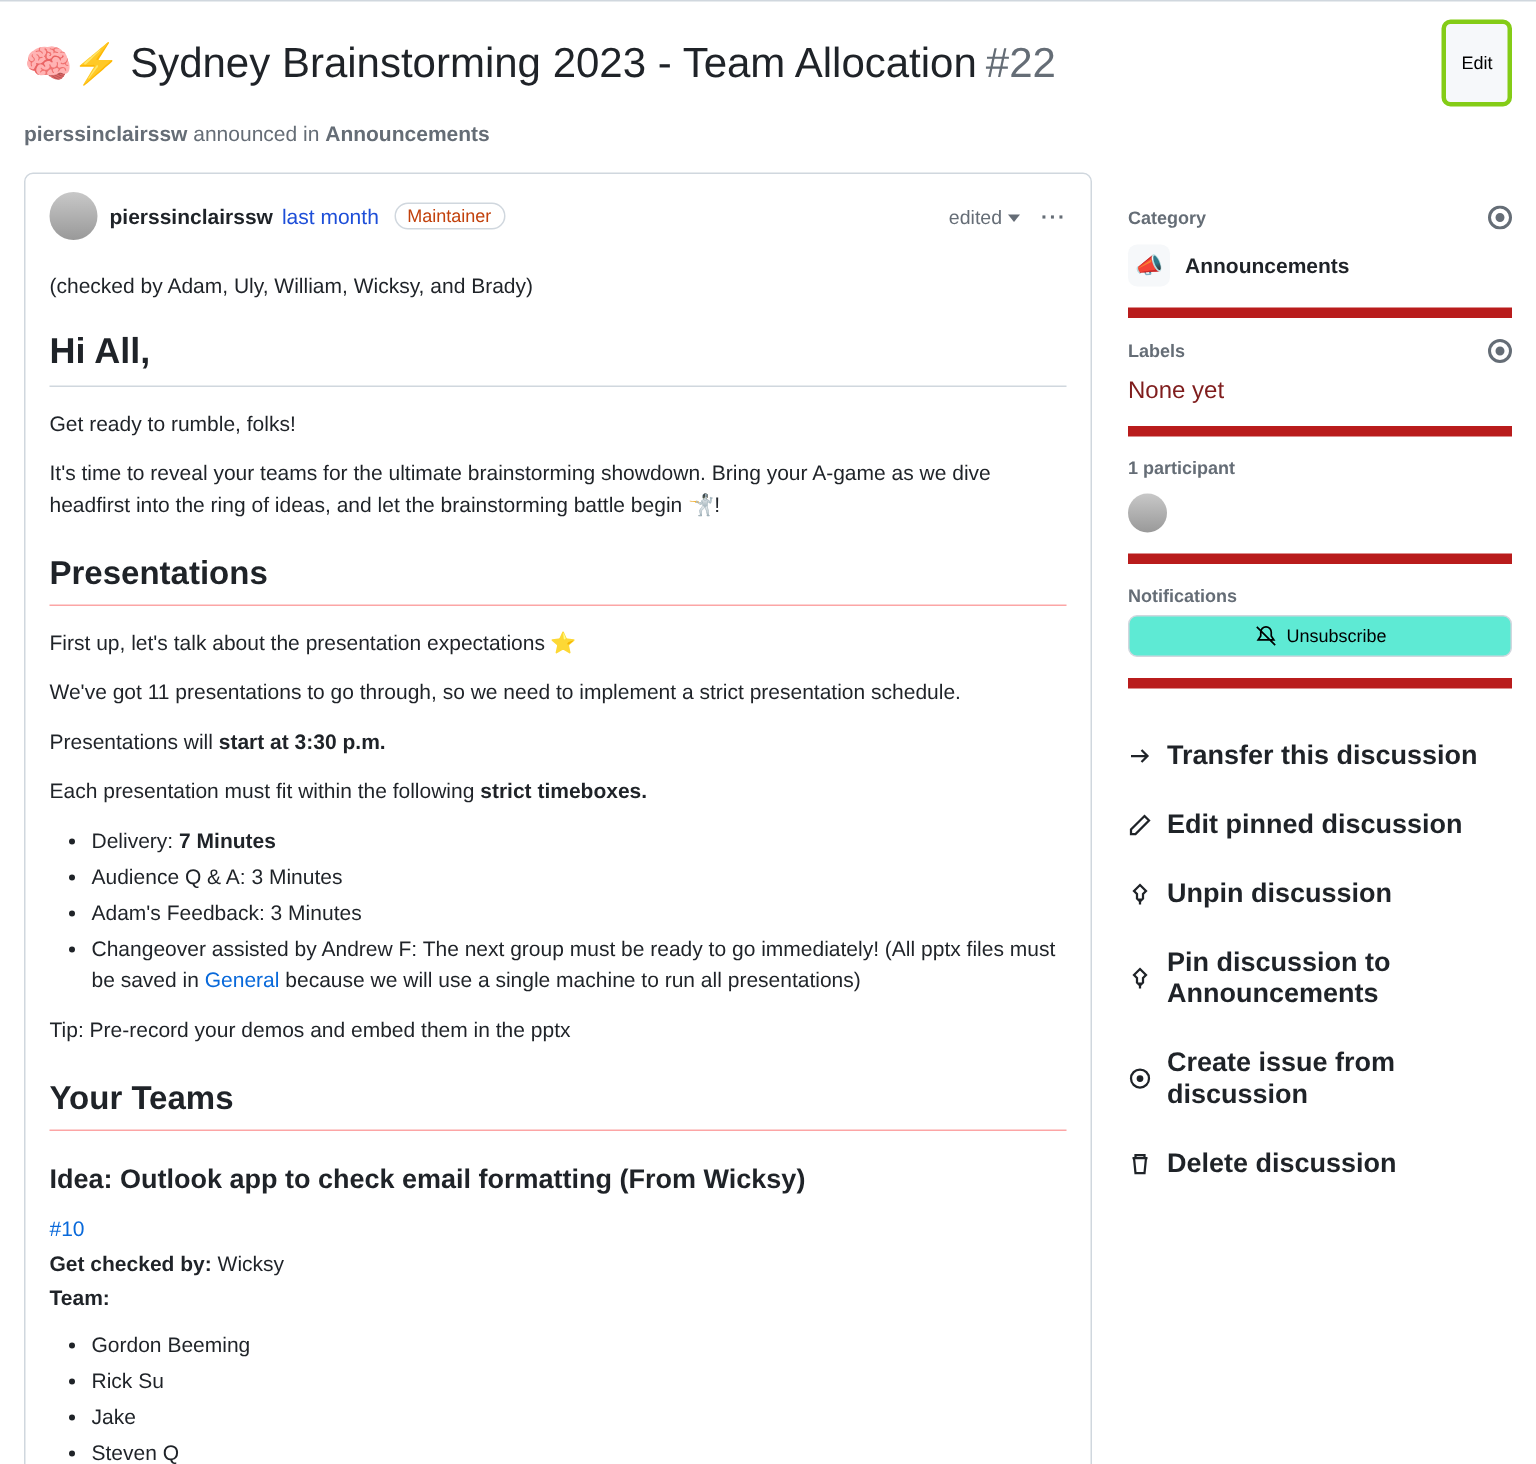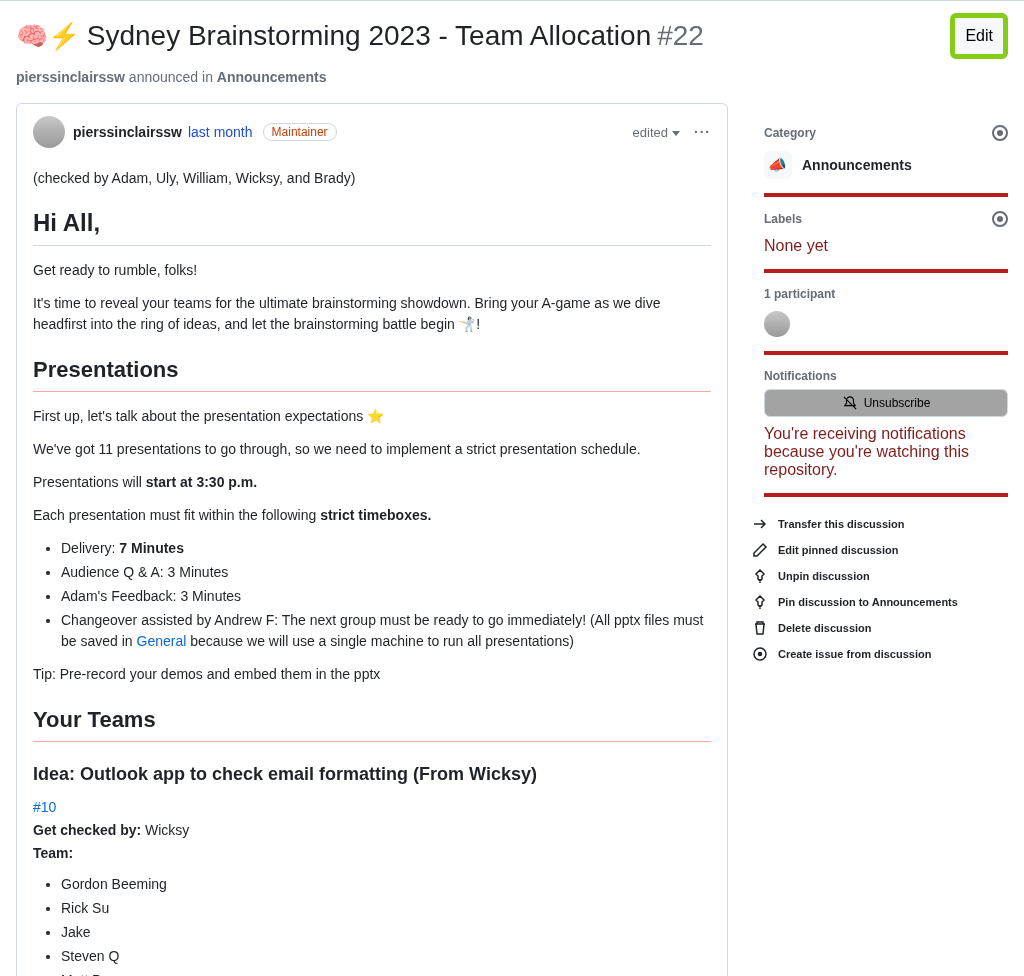--- a/index.html
+++ b/index.html
@@ -4,21 +4,21 @@
 <style>
 * { box-sizing: border-box; margin: 0; padding: 0; }
 body { font-family: -apple-system, BlinkMacSystemFont, "Segoe UI", Helvetica, Arial, sans-serif; font-size: 14px; color: #1f2328; background: #fff; }
 .container { display: flex; padding: 0 16px; max-width: 1024px; }
 .header-area { padding: 8px 16px 0 16px; border-top: 1px solid #d0d7de; }
 .title-row { display: flex; align-items: center; justify-content: space-between; margin-top: 4px;}
 .title-row h1 { font-size: 28px; font-weight: 400; display: flex; align-items: center; gap: 6px; }
 .title-emoji { font-size: 26px; }
 .title-text { font-weight: 400; }
 .title-num { color: #656d76; font-weight: 300; }
-.edit-btn { font-size: 16px; padding: 9px 10px; border: 5px solid #84cc16; border-radius: 6px; background: #f6f8fa; cursor: pointer; }
+.edit-btn { font-size: 12px; padding: 19px 10px; border: 3px solid #84cc16; border-radius: 6px; background: #f6f8fa; cursor: pointer; }
 .meta-line { font-size: 14px; color: #656d76; margin: 10px 0 18px 0; }
 .meta-line .bold { font-weight: 600; color: #656d76; }
 .main-col { flex: 1; min-width: 0; }
 .side-col { width: 256px; margin-left: 24px; padding-top: 8px; }
 .comment-box { border: 1px solid #d0d7de; border-radius: 6px; padding: 0 0 12px 0; }
 .comment-head { display: flex; align-items: center; padding: 12px 16px 4px 16px; }
 .avatar { width: 32px; height: 32px; border-radius: 50%; background: linear-gradient(#c8c8c8,#999); margin-right: 8px; flex-shrink:0; }
 .avatar-sm { width: 26px; height: 26px; border-radius: 50%; background: linear-gradient(#c8c8c8,#999); }
 .author { font-weight: 600; font-size: 14px; }
 .time { color: #1d4ed8; margin-left: 6px; }
@@ -28,29 +28,29 @@
 .kebab { font-weight:bold; letter-spacing:1px; cursor:pointer; font-size: 14px;}
 .comment-body { padding: 4px 16px; }
 .comment-body p { margin: 12px 0; line-height: 1.5; }
 .comment-body h1.h-hi { font-size: 24px; font-weight: 600; border-bottom: 1px solid #d0d7de; padding-bottom: 8px; margin: 20px 0 14px 0; }
 .comment-body h2 { font-size: 22px; font-weight: 600; border-bottom: 1px solid #fca5a5; padding-bottom: 8px; margin: 22px 0 14px 0; }
 .comment-body h3 { font-size: 18px; font-weight: 600; margin: 22px 0 12px 0; }
 .comment-body ul { padding-left: 28px; margin: 10px 0; }
 .comment-body li { margin: 3px 0; line-height: 1.5; }
 .comment-body a { color: #0969da; text-decoration: none; }
 .comment-body strong { font-weight: 700; }
-.side-section { border-bottom: 4px solid #b91c1c; padding: 14px 0; margin-left: 12px; }
+.side-section { border-bottom: 7px solid #b91c1c; padding: 14px 0; }
 .side-head { display: flex; justify-content: space-between; align-items: center; font-size: 12px; font-weight: 600; color: #656d76; margin-bottom: 10px; }
 .gear { width:16px; height:16px; color:#656d76; cursor:pointer; }
 .cat-row { display:flex; align-items:center; gap:10px; font-weight:600; }
 .cat-icon { width:28px; height:28px; background:#f6f8fa; border-radius:6px; display:flex; align-items:center; justify-content:center; font-size:15px;}
 .side-text { font-size:16px; color:#7f1d1d; }
-.unsub-btn { width:100%; padding:5px; border:1px solid #d0d7de; border-radius:6px; background:#a3a3a3; font-size:12px; cursor:pointer; display:flex; align-items:center; justify-content:center; gap:6px; margin-top: 6px;}
+.unsub-btn { width:100%; padding:5px; border:1px solid #d0d7de; border-radius:6px; background:#5eead4; font-size:12px; cursor:pointer; display:flex; align-items:center; justify-content:center; gap:6px; margin-top: 6px;}
 .action-list { list-style:none; padding:14px 0 0 0; }
-.action-list li { display:flex; align-items:center; gap:10px; font-size:11px; font-weight:600; padding:5px 0; cursor:pointer; }
+.action-list li { display:flex; align-items:center; gap:10px; font-size:18px; font-weight:600; padding:5px 0; cursor:pointer;margin-top:15px; }
 .ico { width:16px; height:16px; display:inline-flex; align-items:center; justify-content:center; flex-shrink:0; }
 svg { display:block; }
 </style>
 </head>
 <body>
 
 <div class="header-area">
   <div class="title-row">
     <h1>
       <span class="title-emoji">🧠⚡</span>
@@ -154,21 +154,20 @@
         <span>Notifications</span>
       </div>
       <button class="unsub-btn">
         <span class="ico">
             <svg viewBox="0 0 16 16" width="14" height="14" fill="currentColor">
               <path d="M8 1a4 4 0 00-4 4v3L2 11h12l-2-3V5a4 4 0 00-4-4zM1 1l14 14" stroke="currentColor" stroke-width="1.3" fill="none"></path>
             </svg>
           </span>
         <span>Unsubscribe</span>
       </button>
-      <div class="side-text" style="margin-top:8px;">You're receiving notifications because you're watching this repository.</div>
     </div>
 
     <ul class="action-list">
       <li>
         <span class="ico">
             <svg viewBox="0 0 16 16" width="16" height="16" fill="none" stroke="currentColor" stroke-width="1.5">
               <path d="M2 8h11M9 4l4 4-4 4"></path>
             </svg>
           </span>
         <span>Transfer this discussion</span>
@@ -189,33 +188,33 @@
           </span>
         <span>Unpin discussion</span>
       </li>
       <li>
         <span class="ico">
             <svg viewBox="0 0 16 16" width="16" height="16" fill="none" stroke="currentColor" stroke-width="1.5">
               <path d="M8 2l4 4-2 2v3l-2 2-2-2V8L4 6l4-4zM8 11v4"></path>
             </svg>
           </span>
         <span>Pin discussion to Announcements</span>
-      </li>
-      <li>
-        <span class="ico">
-            <svg viewBox="0 0 16 16" width="16" height="16" fill="none" stroke="currentColor" stroke-width="1.5">
-              <path d="M3 4h10M5 4V2h6v2M4 4l1 10h6l1-10"></path>
-            </svg>
-          </span>
-        <span>Delete discussion</span>
       </li>
       <li>
         <span class="ico">
             <svg viewBox="0 0 16 16" width="16" height="16" fill="none" stroke="currentColor" stroke-width="1.5">
               <circle cx="8" cy="8" r="6"></circle>
               <circle cx="8" cy="8" r="1.5" fill="currentColor"></circle>
             </svg>
           </span>
         <span>Create issue from discussion</span>
       </li>
+      <li>
+        <span class="ico">
+            <svg viewBox="0 0 16 16" width="16" height="16" fill="none" stroke="currentColor" stroke-width="1.5">
+              <path d="M3 4h10M5 4V2h6v2M4 4l1 10h6l1-10"></path>
+            </svg>
+          </span>
+        <span>Delete discussion</span>
+      </li>
     </ul>
   </div>
 </div>
 
 </body></html>

